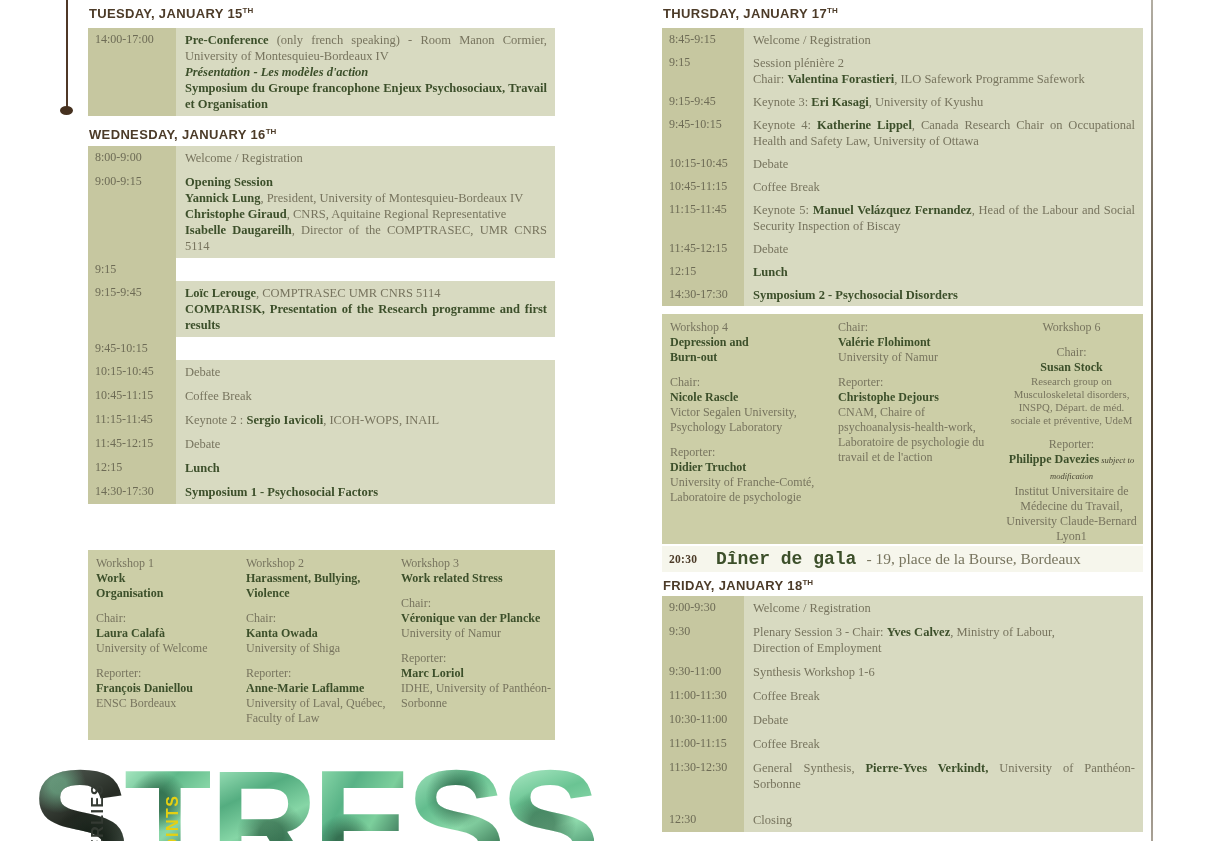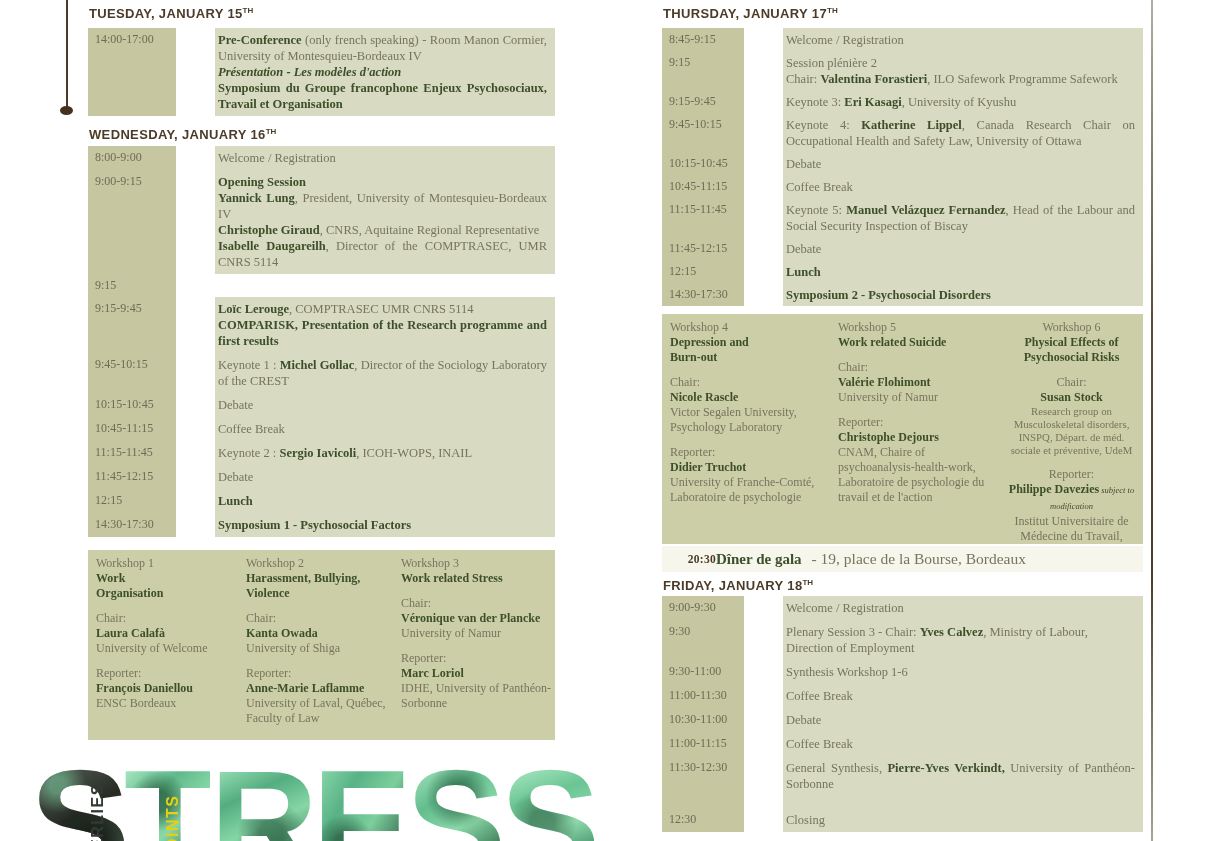--- a/index.html
+++ b/index.html
@@ -18,22 +18,22 @@
 
   .dayhead { position: absolute; left: 1px; font-family: "Liberation Sans", sans-serif;
              font-weight: bold; font-size: 13px; color: var(--brown); letter-spacing: .35px; }
   .dayhead .sup { font-size: 8px; vertical-align: super; letter-spacing: 0; }
 
   .table { position: absolute; left: 0; right: 0; }
   .row { display: flex; align-items: stretch; }
   .time { background: var(--time-bg); font-size: 12px; color: #6d6b55;
           padding: 4px 4px 4px 7px; flex: 0 0 88px; }
   .t-right .time { flex-basis: 82px; }
-  .content { background: var(--content-bg); flex: 1; padding: 4px 8px 4px 3px;
-             font-size: 12.5px; color: var(--text); margin-left: 39px; }
+  .content { background: var(--content-bg); flex: 1; padding: 4px 8px 4px 9px;
+             font-size: 12.5px; color: var(--text); }
   .content .line { line-height: 16px; text-align: justify; }
   .pad7 .time, .pad7 .content { padding-top: 3.5px; padding-bottom: 3.5px; }
   .row.gap .time, .row.gap .content { padding-top: 16px; }
 
   .s-r  { color: var(--text); }
   .s-b  { color: var(--bold-green); font-weight: bold; }
   .s-bi { color: var(--bold-green); font-weight: bold; font-style: italic; }
   .s-si { color: #4a4836; font-style: italic; font-size: 8.5px; }
   .s-sm { font-size: 10.8px; color: var(--text); }
   .line:has(> .s-sm) { line-height: 13px !important; }
@@ -45,22 +45,22 @@
   .wgroup + .wgroup { margin-top: 10px; }
   #panelL .wcol:nth-child(1) { flex: 0 0 150px; }
   #panelL .wcol:nth-child(2) { flex: 0 0 155px; }
   #panelL .wcol:nth-child(3) { flex: 0 0 162px; }
   #panelR .wcol:nth-child(1) { flex: 0 0 168px; }
   #panelR .wcol:nth-child(2) { flex: 0 0 165px; }
   #panelR .wcol:nth-child(3) { flex: 0 0 148px; text-align: center; }
 
   .gala { position: absolute; left: 0; right: 0; height: 26px; background: var(--gala-bg);
           display: flex; align-items: center; padding-left: 7px; }
-  .gtime { font-weight: bold; font-size: 11.5px; color: var(--brown); flex: 0 0 47px; letter-spacing: .3px; text-align: right; }
-  .gtitle { font-weight: bold; font-size: 15px; color: var(--bold-green); }
+  .gtime { font-weight: bold; font-size: 11.5px; color: var(--brown); flex: 0 0 47px; letter-spacing: .3px; }
+  .gtitle { font-weight: bold; font-size: 18px; color: var(--bold-green); font-family: Liberation Mono, monospace; }
   .gdetails { font-size: 15.5px; color: var(--text); margin-left: 10px; }
 
   
   .footer { position: absolute; left: 28px; top: 769px; width: 575px; height: 72px; overflow: hidden; }
   .letters { display: flex; padding-left: 2px; }
   .letter { font-family: "Liberation Sans", sans-serif; font-weight: 900; font-size: 150px;
             line-height: .72; letter-spacing: -6px; -webkit-background-clip: text;
             background-clip: text; color: transparent; }
   .letter-0 { background-image:
       radial-gradient(circle at 30% 15%, rgba(125,205,160,.55) 0 8px, transparent 28px),
@@ -128,23 +128,20 @@
       </div>
       <div class="row">
         <div class="time">9:15-9:45</div>
         <div class="content">
           <div class="line"><span class="s-b">Loïc Lerouge</span><span class="s-r">, COMPTRASEC UMR CNRS 5114</span></div>
           <div class="line"><span class="s-b">COMPARISK, Presentation of the Research programme and first results</span></div>
         </div>
       </div>
       <div class="row">
         <div class="time">9:45-10:15</div>
-        <div class="content">
-          <div class="line"><span class="s-r">Keynote 1 : </span><span class="s-b">Michel Gollac</span><span class="s-r">, Director of the Sociology Laboratory of the CREST</span></div>
-        </div>
       </div>
       <div class="row">
         <div class="time">10:15-10:45</div>
         <div class="content">
           <div class="line"><span class="s-r">Debate</span></div>
         </div>
       </div>
       <div class="row">
         <div class="time">10:45-11:15</div>
         <div class="content">
@@ -309,38 +306,33 @@
           <div class="line"><span class="s-r">Victor Segalen University, Psychology Laboratory</span></div>
         </div>
         <div class="wgroup">
           <div class="line"><span class="s-r">Reporter:</span></div>
           <div class="line"><span class="s-b">Didier Truchot</span></div>
           <div class="line"><span class="s-r">University of Franche-Comté, Laboratoire de psychologie</span></div>
         </div>
       </div>
       <div class="wcol">
         <div class="wgroup">
-          <div class="line"><span class="s-r">Workshop 5</span></div>
-          <div class="line"><span class="s-b">Work related Suicide</span></div>
-        </div>
-        <div class="wgroup">
           <div class="line"><span class="s-r">Chair:</span></div>
           <div class="line"><span class="s-b">Valérie Flohimont</span></div>
           <div class="line"><span class="s-r">University of Namur</span></div>
         </div>
         <div class="wgroup">
           <div class="line"><span class="s-r">Reporter:</span></div>
           <div class="line"><span class="s-b">Christophe Dejours</span></div>
           <div class="line"><span class="s-r">CNAM, Chaire of psychoanalysis-health-work, Laboratoire de psychologie du travail et de l'action</span></div>
         </div>
       </div>
       <div class="wcol">
         <div class="wgroup">
           <div class="line"><span class="s-r">Workshop 6</span></div>
-          <div class="line"><span class="s-b">Physical Effects of Psychosocial Risks</span></div>
         </div>
         <div class="wgroup">
           <div class="line"><span class="s-r">Chair:</span></div>
           <div class="line"><span class="s-b">Susan Stock</span></div>
           <div class="line"><span class="s-sm">Research group on Musculoskeletal disorders, INSPQ, Départ. de méd. sociale et préventive, UdeM</span></div>
         </div>
         <div class="wgroup">
           <div class="line"><span class="s-r">Reporter:</span></div>
           <div class="line"><span class="s-b">Philippe Davezies</span><span class="s-si"> subject to modification</span></div>
           <div class="line"><span class="s-r">Institut Universitaire de Médecine du Travail, University Claude-Bernard Lyon1</span></div>

